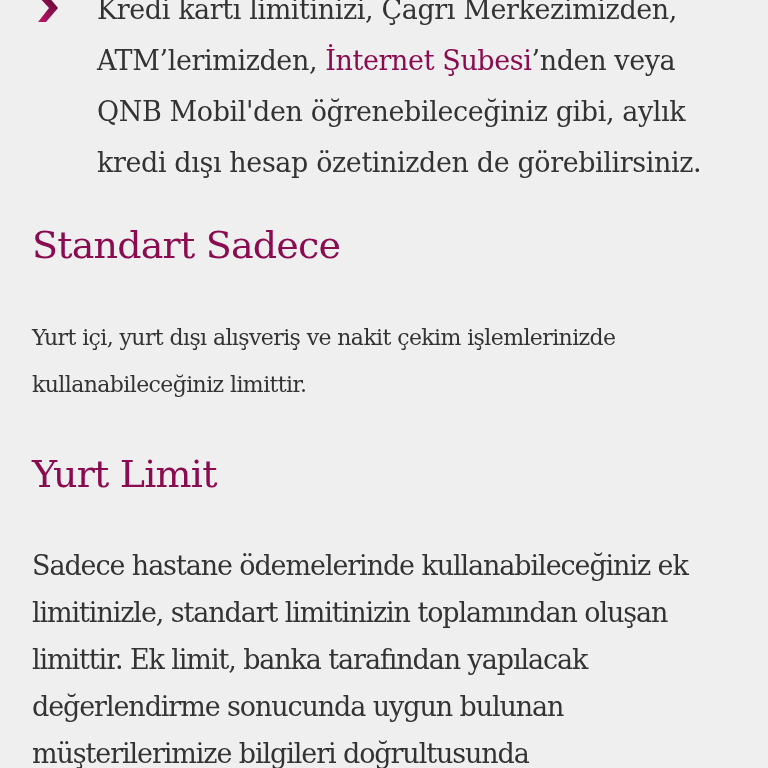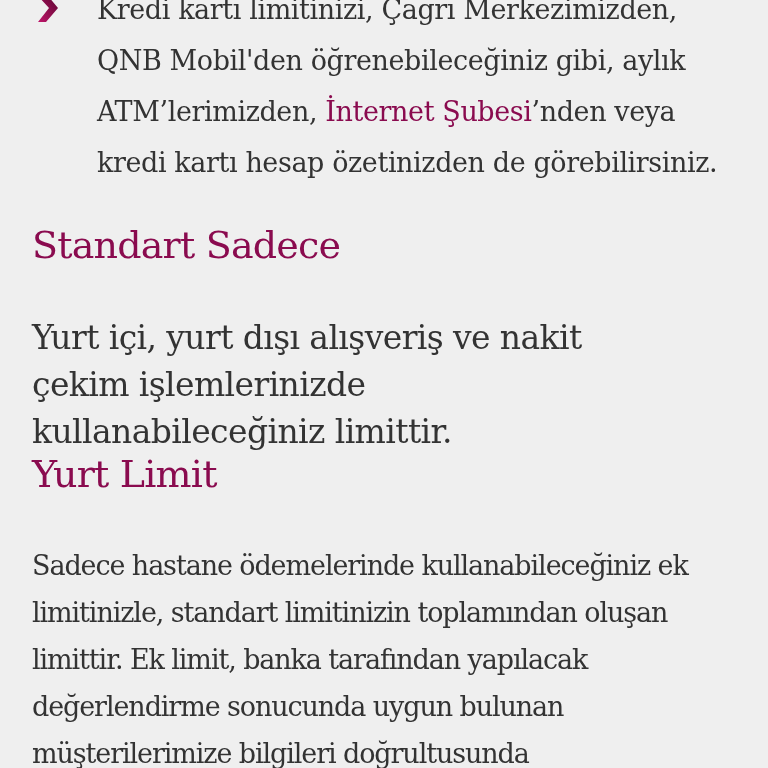--- a/index.html
+++ b/index.html
@@ -57,21 +57,21 @@
     line-height: 46px;
     color: #8a0b4f;
     font-weight: normal;
     margin: 0;
     letter-spacing: -0.8px;
   }
   .section-body {
     position: absolute;
     left: 32px;
     width: 712px;
-    font-size: 33px;
+    font-size: 22px;
     line-height: 47px;
     color: #333333;
     margin: 0;
     letter-spacing: -0.6px;
   }
   #title-standart { top: 222px; }
   #body-standart { top: 314px; }
   #title-acil { top: 451px; }
   #body-acil { top: 542px; width: 720px; font-size: 27px; letter-spacing: -1.1px; }
 </style>
@@ -87,23 +87,23 @@
           <linearGradient id="cg" x1="0" y1="1" x2="1" y2="0">
             <stop offset="0" stop-color="#c0166a"></stop>
             <stop offset="1" stop-color="#5a0630"></stop>
           </linearGradient>
         </defs>
         <path d="M4 2 L14 2 L24 14 L12 28 L4 28 L15 14 Z" fill="url(#cg)"></path>
       </svg>
     </span>
     <div class="intro-text">
       <div>Kredi kartı limitinizi, Çağrı Merkezimizden,</div>
+      <div><span>ATM’lerimizden, </span><a class="link" href="#">İnternet Şubesi</a><span>’nden veya</span></div>
       <div>QNB Mobil'den öğrenebileceğiniz gibi, aylık</div>
-      <div><span>ATM’lerimizden, </span><a class="link" href="#">İnternet Şubesi</a><span>’nden veya</span></div>
-      <div>kredi kartı hesap özetinizden de görebilirsiniz.</div>
+      <div>kredi dışı hesap özetinizden de görebilirsiniz.</div>
     </div>
   </div>
 
   <h2 id="title-standart" class="section-title">Standart Sadece</h2>
   <p id="body-standart" class="section-body" style="width:600px;">Yurt içi, yurt dışı alışveriş ve nakit çekim işlemlerinizde kullanabileceğiniz limittir.</p>
 
   <h2 id="title-acil" class="section-title">Yurt Limit</h2>
   <p id="body-acil" class="section-body">Sadece hastane ödemelerinde kullanabileceğiniz ek limitinizle, standart limitinizin toplamından oluşan limittir. Ek limit, banka tarafından yapılacak değerlendirme sonucunda uygun bulunan müşterilerimize bilgileri doğrultusunda</p>
 
 </div>

